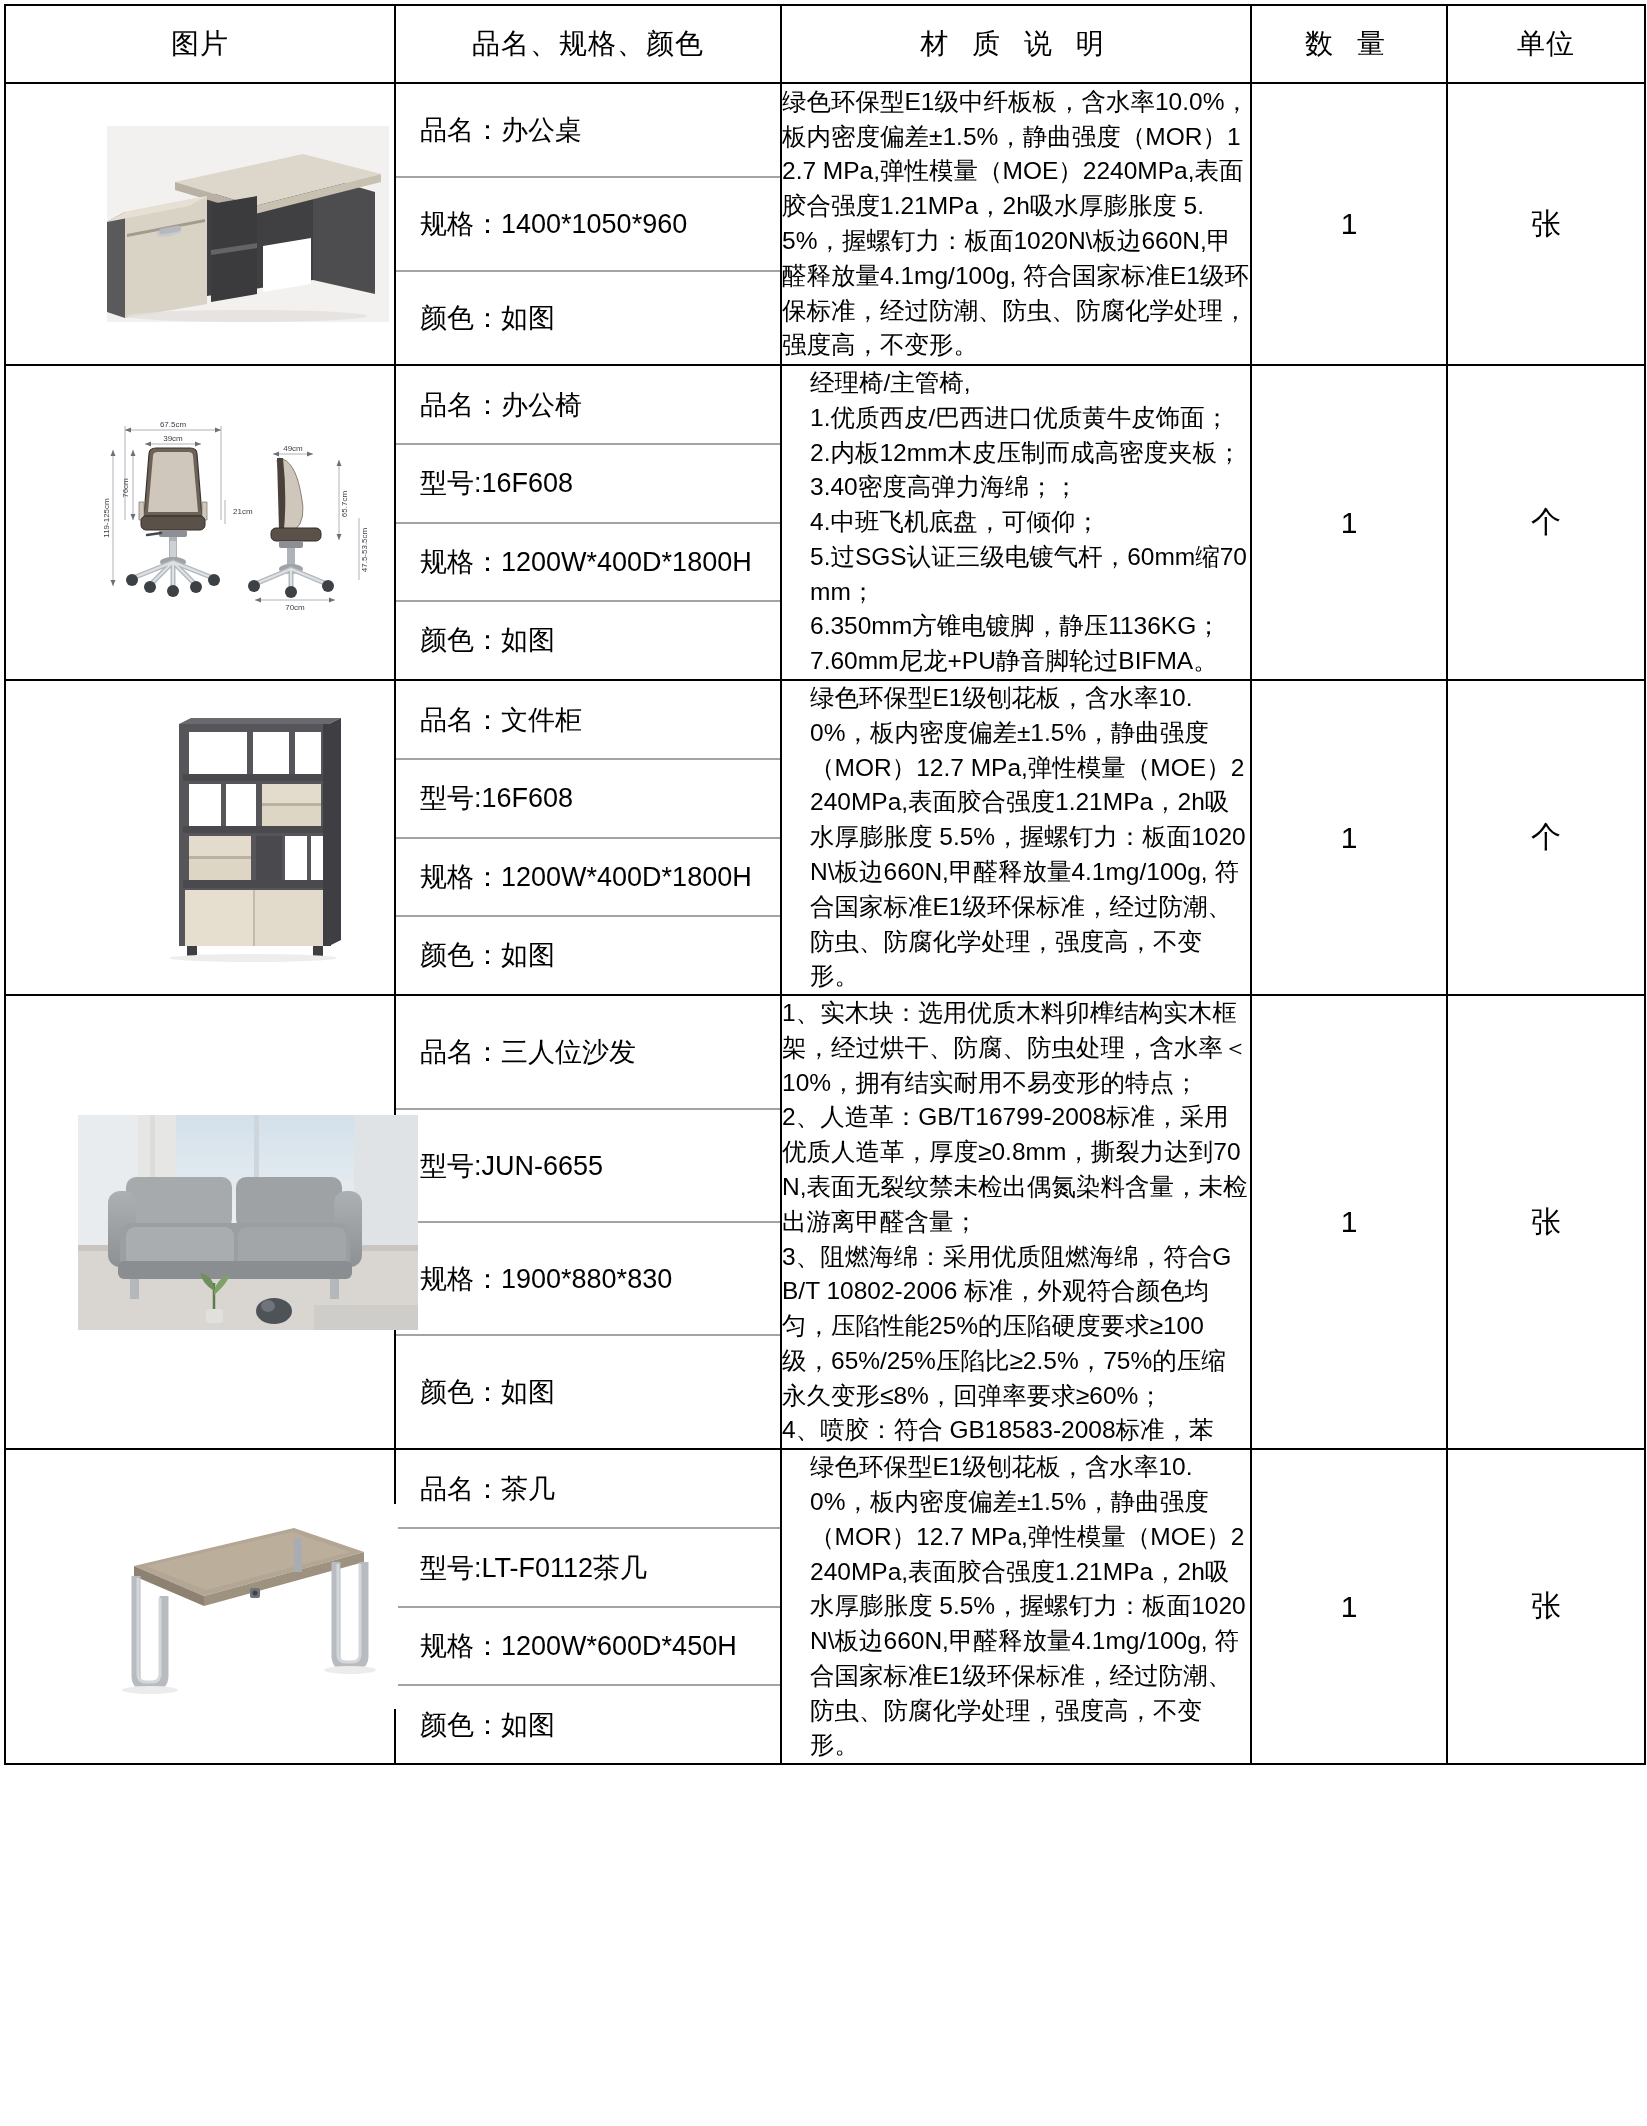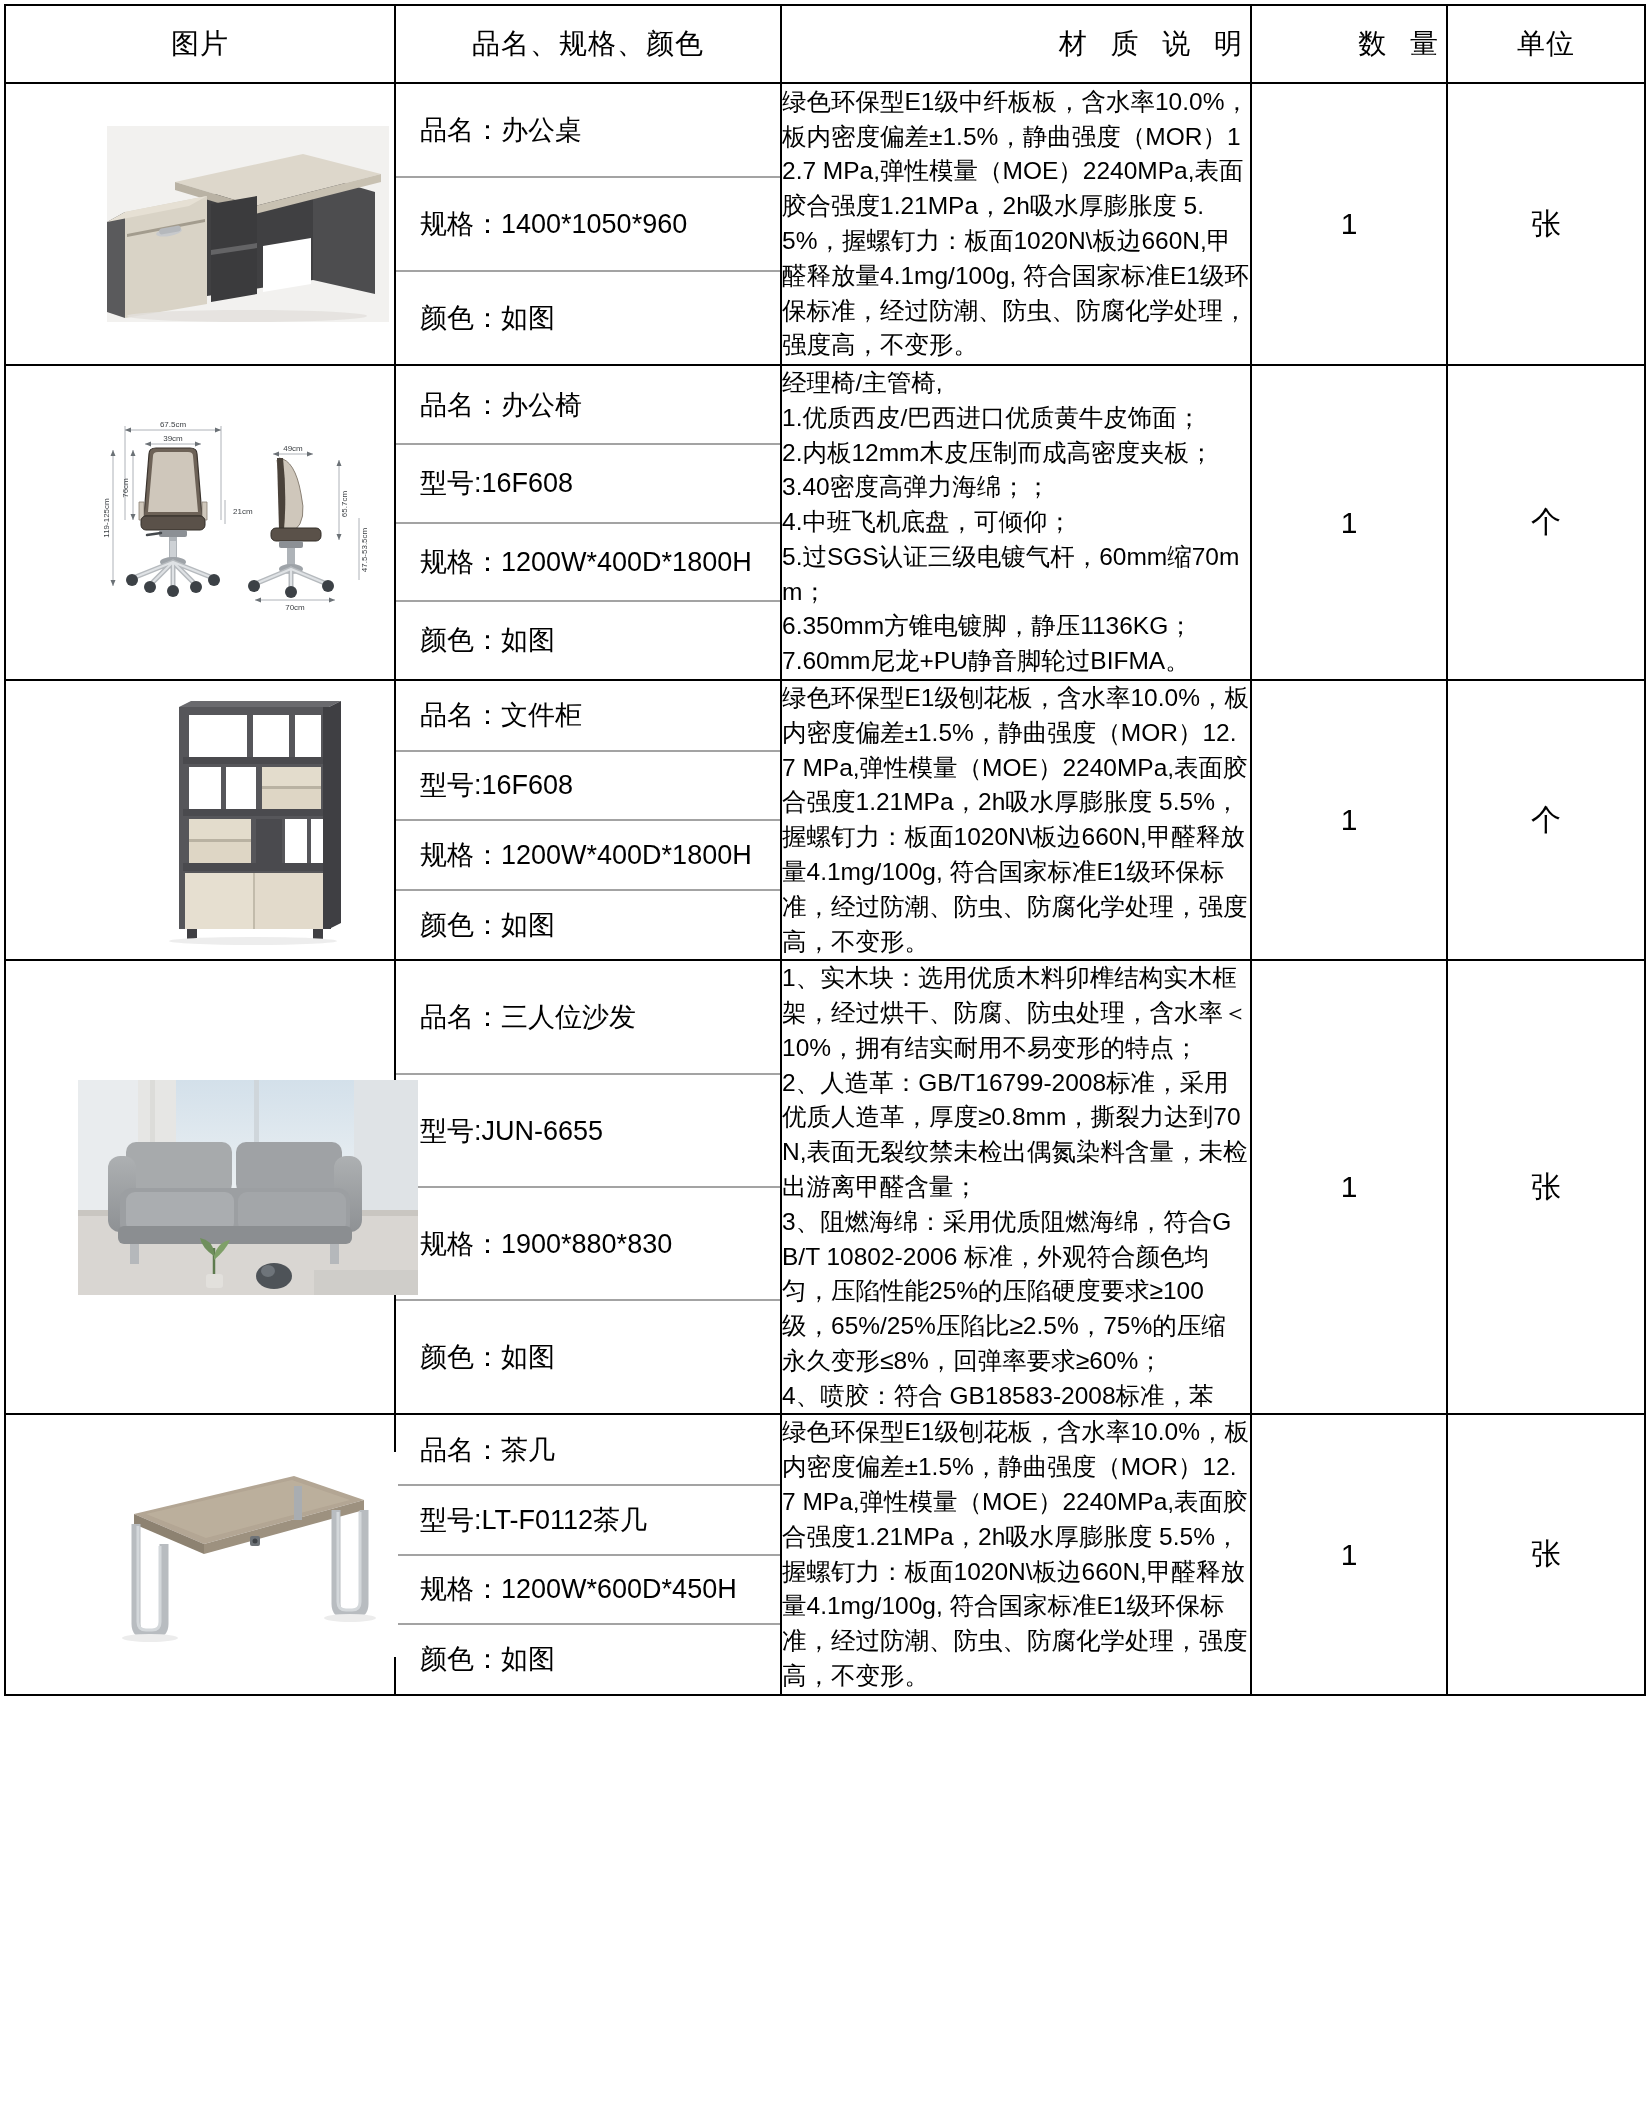--- a/index.html
+++ b/index.html
@@ -33,21 +33,21 @@
   col.c-qty   { width: 196px; }
   col.c-unit  { width: 198px; }
 
   thead th {
     height: 78px;
     font-size: 28px;
     font-weight: normal;
     text-align: center;
     letter-spacing: 1px;
   }
-  th.spaced { letter-spacing: 8px; text-align: right; }
+  th.spaced { letter-spacing: 8px; }
 
   
   table.namegrid {
     border-collapse: collapse;
     width: 100%;
     height: 100%;
     table-layout: fixed;
   }
   table.namegrid td {
     border: none;
@@ -61,21 +61,21 @@
   table.namegrid tr:last-child td { border-bottom: none; }
 
   
   .matcell {
     padding: 14px 8px 10px 14px;
     font-size: 24.5px;
     line-height: 1.42;
     vertical-align: top;
     overflow: hidden;
   }
-  .matcell.center { vertical-align: middle; }
+  .matcell.center { vertical-align: middle; padding-left: 28px; }
   .mat-text { white-space: pre-wrap; word-break: break-all; }
 
   .qtycell, .unitcell {
     text-align:center;
     font-size: 30px;
   }
 
   
   .imgcell { text-align:center; padding: 0; }
   .imgwrap { display:flex; align-items:center; justify-content:center; width:100%;margin-left:48px; }

